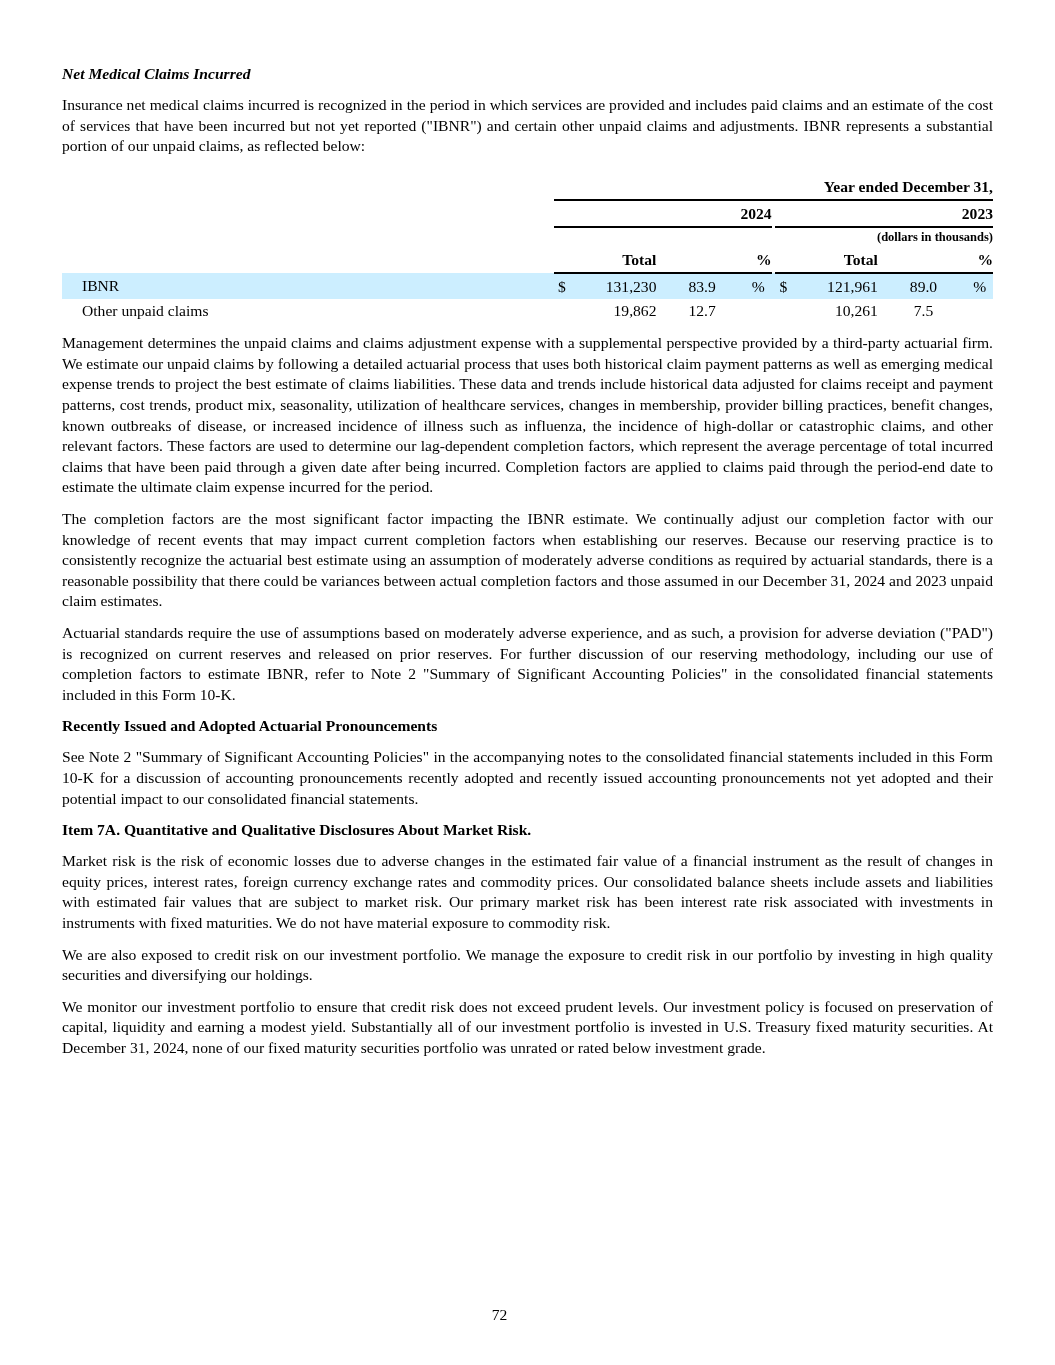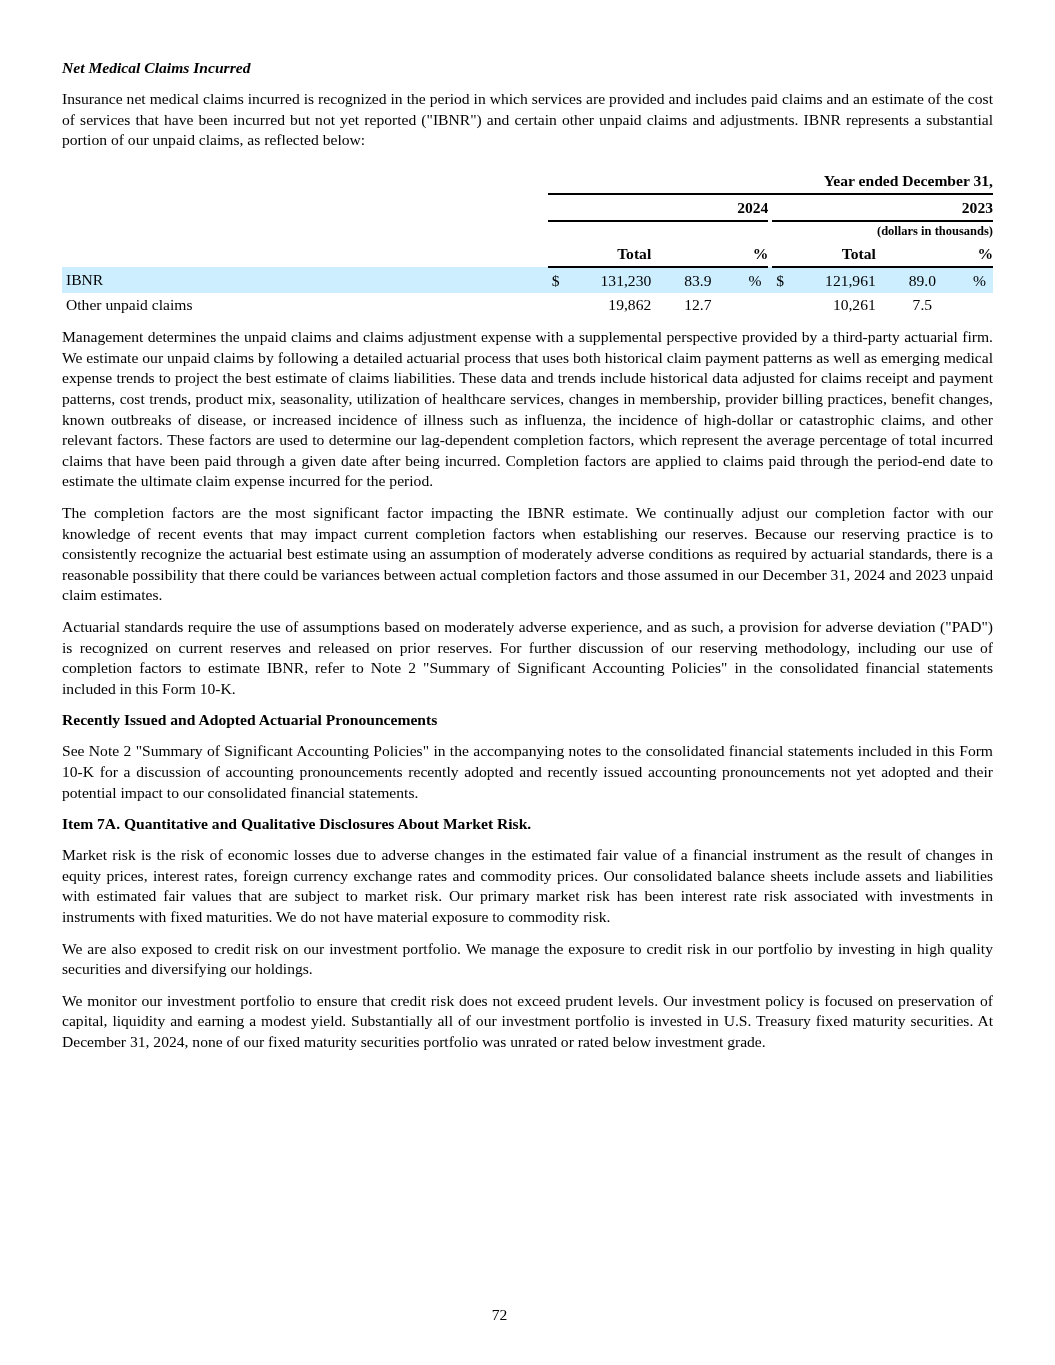--- a/index.html
+++ b/index.html
@@ -1,30 +1,30 @@
 <!DOCTYPE html>
 <html><head>
 <meta charset="utf-8">
 <style>
   html, body { margin: 0; padding: 0; background: #ffffff; }
   body {
     width: 1055px; height: 1365px; position: relative; overflow: hidden;
     font-family: "Liberation Serif", serif; color: #000; font-size: 15.6px;
   }
-  .page { position: absolute; left: 62px; top: 58px; width: 931px; }
+  .page { position: absolute; left: 62px; top: 64px; width: 931px; }
   p { margin: 0; line-height: 20.6px; text-align: justify; }
   .h-italic { font-weight: bold; font-style: italic; line-height: 20px; margin-bottom: 11px; }
   .h-bold { font-weight: bold; line-height: 20px; }
   .para { margin-bottom: 11px; }
 
   table { border-collapse: collapse; width: 931px; margin-top: 18px; margin-bottom: 10px; font-size: 15.6px; }
   td { padding: 0; height: 24.5px; vertical-align: middle; white-space: nowrap; }
   .hdr td { font-weight: bold; text-align: right; }
   .hl td.lbl, .hl td.cell { background: #cceeff; }
-  td.lbl { padding-left: 4px; width: 486px; }
+  td.lbl { padding-left: 20px; width: 486px; }
   .c-dollar { width: 20px; text-align: left; padding-left: 4px; }
   .c-num { width: 80px; text-align: right; }
   .c-pct { width: 94px; text-align: center; }
   .c-sign { width: 20px; text-align: left; padding-left: 4px; }
   .gap { width: 4px; }
   .bb { border-bottom: 2px solid #000; }
   .bt1 { border-top: 1.5px solid #000; }
   .dbl { border-bottom: 4px double #000; }
   .small-hdr td { font-size: 12.5px; font-weight: bold; height: 20px; }
   .pagenum { position: absolute; top: 1306px; left: 0; width: 999px; text-align: center; font-size: 15.6px; }

